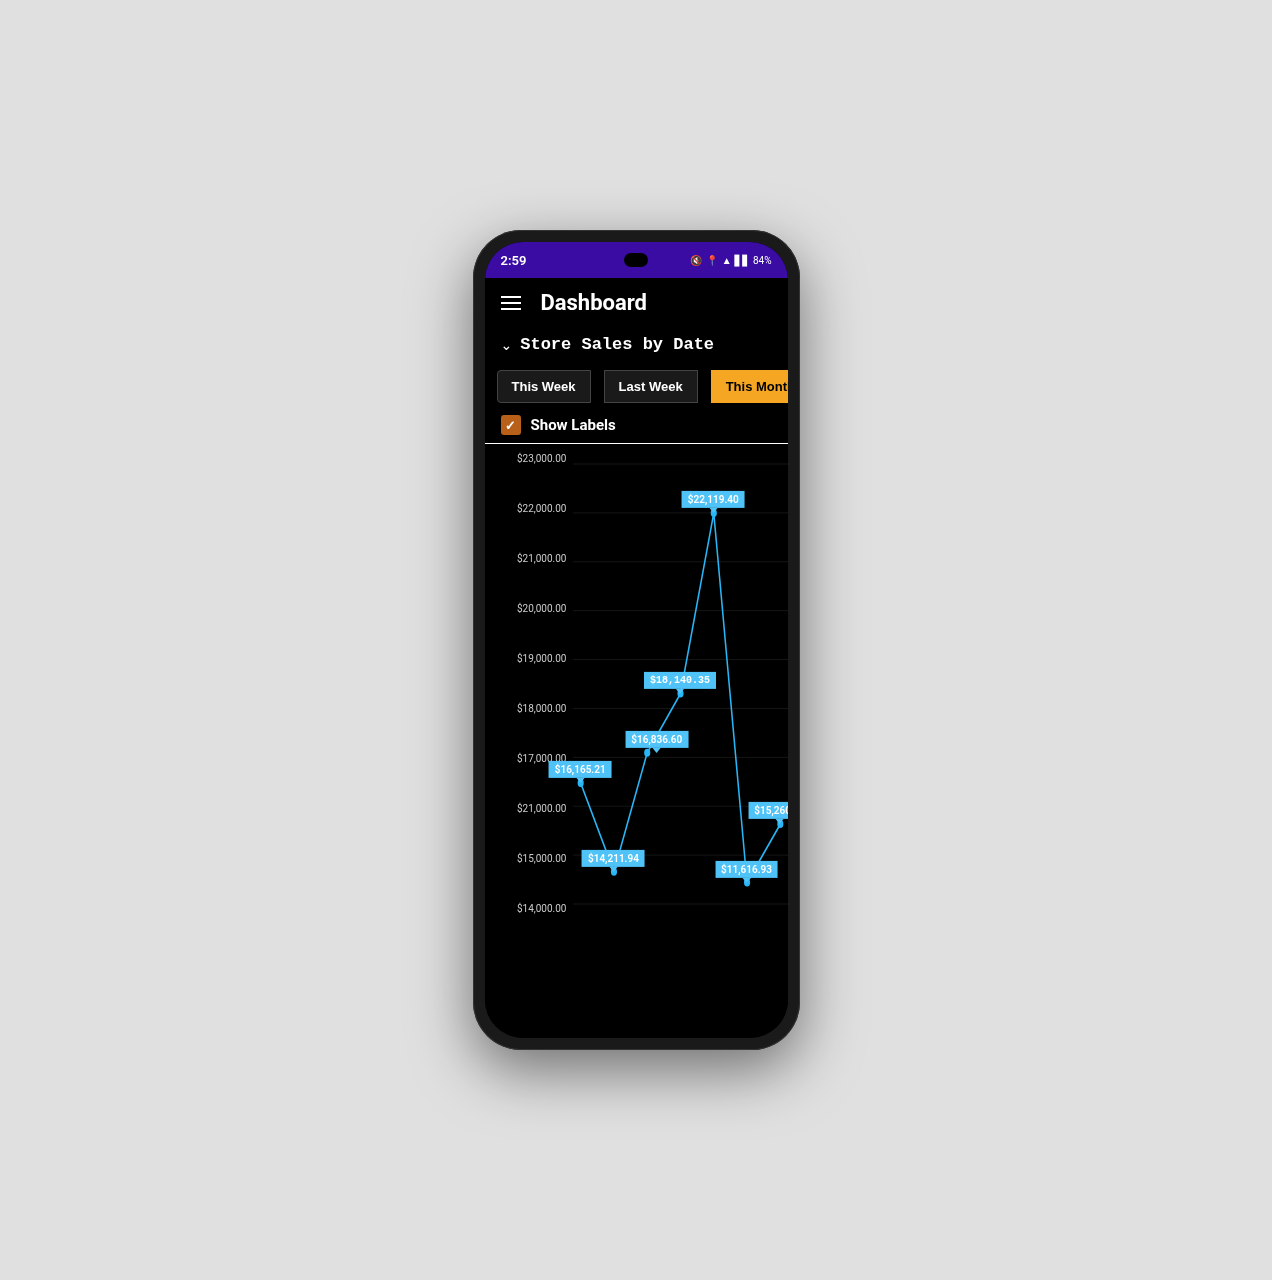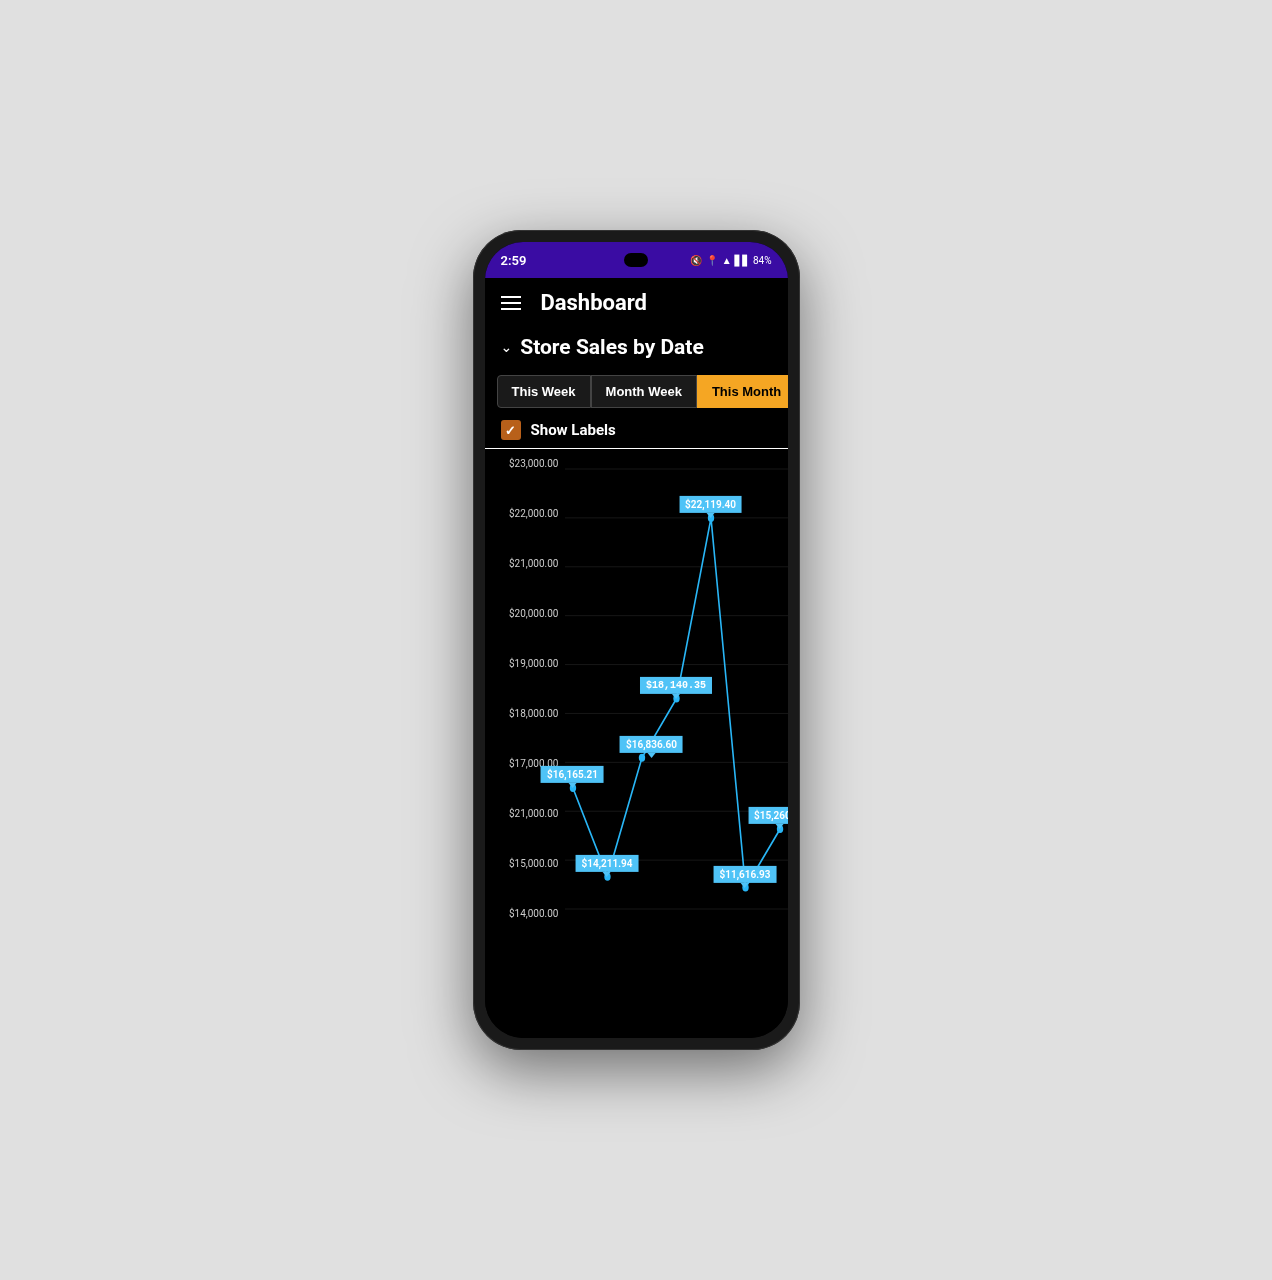--- a/index.html
+++ b/index.html
@@ -115,30 +115,31 @@
       padding: 8px 16px;
       gap: 8px;
     }
 
     .chevron-down {
       color: #fff;
       font-size: 14px;
     }
 
     .section-title {
-      font-size: 21px;
+      font-size: 17px;
       font-weight: 700;
       color: #fff;
+      font-family: Liberation Mono, monospace;
     }
 
     
     .tab-row {
       display: flex;
       padding: 0 12px;
-      gap: 0;
+      gap: 13px;
       margin: 8px 0 4px 0;
     }
 
     .tab-btn {
       padding: 8px 14px;
       font-size: 13px;
       font-weight: 600;
       border: 1px solid #444;
       background: #1a1a1a;
       color: #fff;
@@ -227,20 +228,21 @@
     }
 
     .y-axis-labels {
       width: 80px;
       flex-shrink: 0;
       display: flex;
       flex-direction: column;
       justify-content: space-between;
       padding: 10px 6px 10px 0;
       text-align: right;
+      margin-left: 8px;
     }
 
     .y-axis-label {
       color: #ccc;
       font-size: 10px;
       line-height: 1;
     }
 
     .chart-svg-area {
       flex: 1;
@@ -285,21 +287,21 @@
         <span class="top-bar-title">Dashboard</span>
       </div>
 
       <div class="section-header">
         <span class="chevron-down">⌄</span>
         <span class="section-title">Store Sales by Date</span>
       </div>
 
       <div class="tab-row">
         <button class="tab-btn">This Week</button>
-        <button class="tab-btn">Month Week</button>
+        <button class="tab-btn">Last Week</button>
         <button class="tab-btn active">This Month</button>
         <button class="tab-btn">Last Month</button>
       </div>
 
       <div class="show-labels-row">
         <div class="checkbox-container">
           <span class="checkbox-check">✓</span>
         </div>
         <span class="show-labels-text">Show Labels</span>
       </div>

